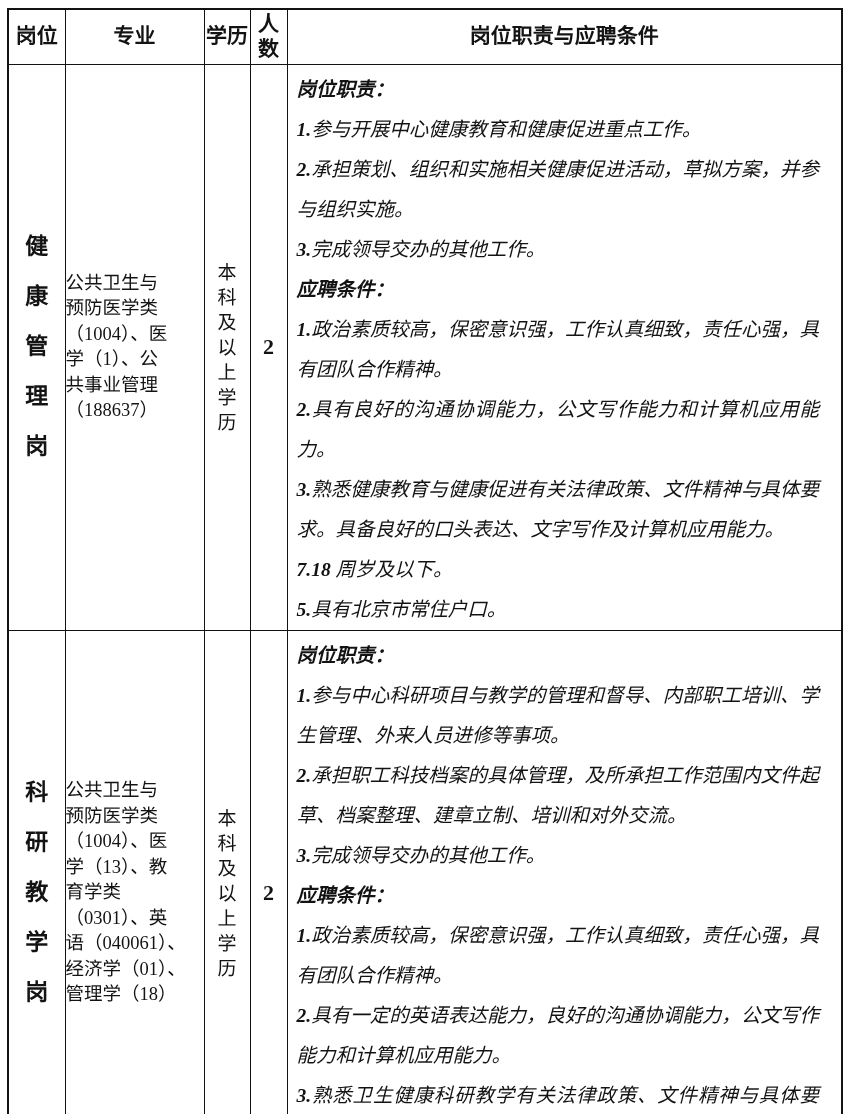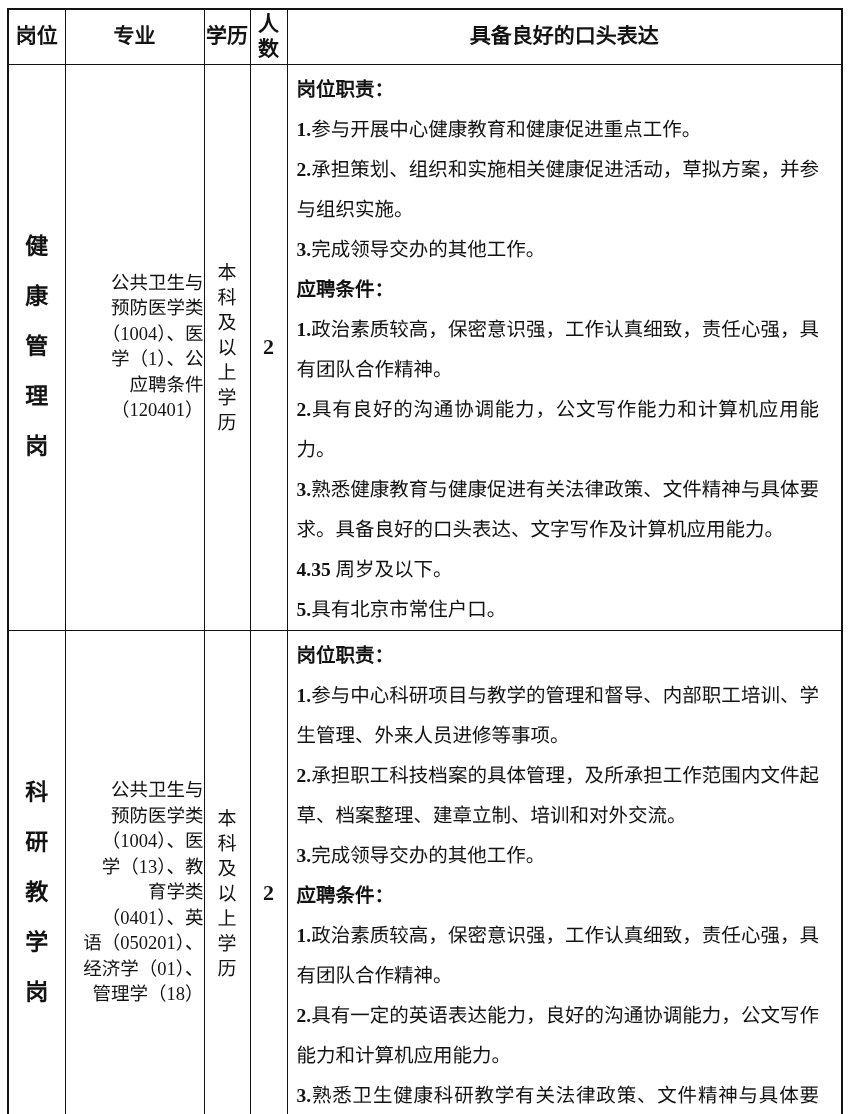--- a/index.html
+++ b/index.html
@@ -33,32 +33,32 @@
     line-height: 25px;
     text-align: center;
     vertical-align: middle;
   }
   tr.job-row-0 { height: 535px; }
   tr.job-row-1 { height: 501px; }
 
   td.col-position { vertical-align: middle; text-align: center; }
   .pos-char { font-size: 23px; font-weight: bold; line-height: 50px; }
 
-  td.col-major { vertical-align: middle; text-align: right; }
+  td.col-major { vertical-align: middle; text-align: left; }
   .major-line { font-size: 18.5px; line-height: 25.5px; white-space: nowrap; }
 
   td.col-education { vertical-align: middle; text-align: center; }
   .edu-char { font-size: 19px; line-height: 25px; }
 
   td.col-count {
     vertical-align: middle; text-align: center;
     font-size: 22px; font-weight: bold;
   }
 
-  td.col-details { vertical-align: top; padding: 5px 22px 0 9px; }
+  td.col-details { vertical-align: top; padding: 5px 22px 0 9px; font-style: italic; }
   .par {
     margin: 0;
     font-size: 19.5px;
     line-height: 40px;
     text-align: justify;
     text-justify: inter-character;
   }
   .par.heading { font-weight: bold; text-align: left; }
   .num { font-weight: bold; }
 </style>
@@ -73,79 +73,79 @@
       <col style="width:46px">
       <col style="width:37px">
       <col style="width:555px">
     </colgroup>
     <thead>
       <tr>
         <th>岗位</th>
         <th>专业</th>
         <th>学历</th>
         <th>人数</th>
-        <th>具备良好的口头表达</th>
+        <th>岗位职责与应聘条件</th>
       </tr>
     </thead>
     <tbody id="rows-body">
         <tr class="job-row job-row-0">
           <td class="col-position">
             <div class="pos-char">健</div>
             <div class="pos-char">康</div>
             <div class="pos-char">管</div>
             <div class="pos-char">理</div>
             <div class="pos-char">岗</div>
           </td>
           <td class="col-major">
             <div class="major-line">公共卫生与</div>
             <div class="major-line">预防医学类</div>
             <div class="major-line">（1004）、医</div>
             <div class="major-line">学（1）、公</div>
-            <div class="major-line">应聘条件</div>
-            <div class="major-line">（120401）</div>
+            <div class="major-line">共事业管理</div>
+            <div class="major-line">（188637）</div>
           </td>
           <td class="col-education">
             <div class="edu-char">本</div>
             <div class="edu-char">科</div>
             <div class="edu-char">及</div>
             <div class="edu-char">以</div>
             <div class="edu-char">上</div>
             <div class="edu-char">学</div>
             <div class="edu-char">历</div>
           </td>
           <td class="col-count">2</td>
           <td class="col-details">
             <p class="par heading">岗位职责：</p>
             <p class="par item"><span class="num">1.</span>参与开展中心健康教育和健康促进重点工作。</p>
             <p class="par item"><span class="num">2.</span>承担策划、组织和实施相关健康促进活动，草拟方案，并参与组织实施。</p>
             <p class="par item"><span class="num">3.</span>完成领导交办的其他工作。</p>
             <p class="par heading">应聘条件：</p>
             <p class="par item"><span class="num">1.</span>政治素质较高，保密意识强，工作认真细致，责任心强，具有团队合作精神。</p>
             <p class="par item"><span class="num">2.</span>具有良好的沟通协调能力，公文写作能力和计算机应用能力。</p>
             <p class="par item"><span class="num">3.</span>熟悉健康教育与健康促进有关法律政策、文件精神与具体要求。具备良好的口头表达、文字写作及计算机应用能力。</p>
-            <p class="par item"><span class="num">4.35</span> 周岁及以下。</p>
+            <p class="par item"><span class="num">7.18</span> 周岁及以下。</p>
             <p class="par item"><span class="num">5.</span>具有北京市常住户口。</p>
           </td>
         </tr>
         <tr class="job-row job-row-1">
           <td class="col-position">
             <div class="pos-char">科</div>
             <div class="pos-char">研</div>
             <div class="pos-char">教</div>
             <div class="pos-char">学</div>
             <div class="pos-char">岗</div>
           </td>
           <td class="col-major">
             <div class="major-line">公共卫生与</div>
             <div class="major-line">预防医学类</div>
             <div class="major-line">（1004）、医</div>
             <div class="major-line">学（13）、教</div>
             <div class="major-line">育学类</div>
-            <div class="major-line">（0401）、英</div>
-            <div class="major-line">语（050201）、</div>
+            <div class="major-line">（0301）、英</div>
+            <div class="major-line">语（040061）、</div>
             <div class="major-line">经济学（01）、</div>
             <div class="major-line">管理学（18）</div>
           </td>
           <td class="col-education">
             <div class="edu-char">本</div>
             <div class="edu-char">科</div>
             <div class="edu-char">及</div>
             <div class="edu-char">以</div>
             <div class="edu-char">上</div>
             <div class="edu-char">学</div>

